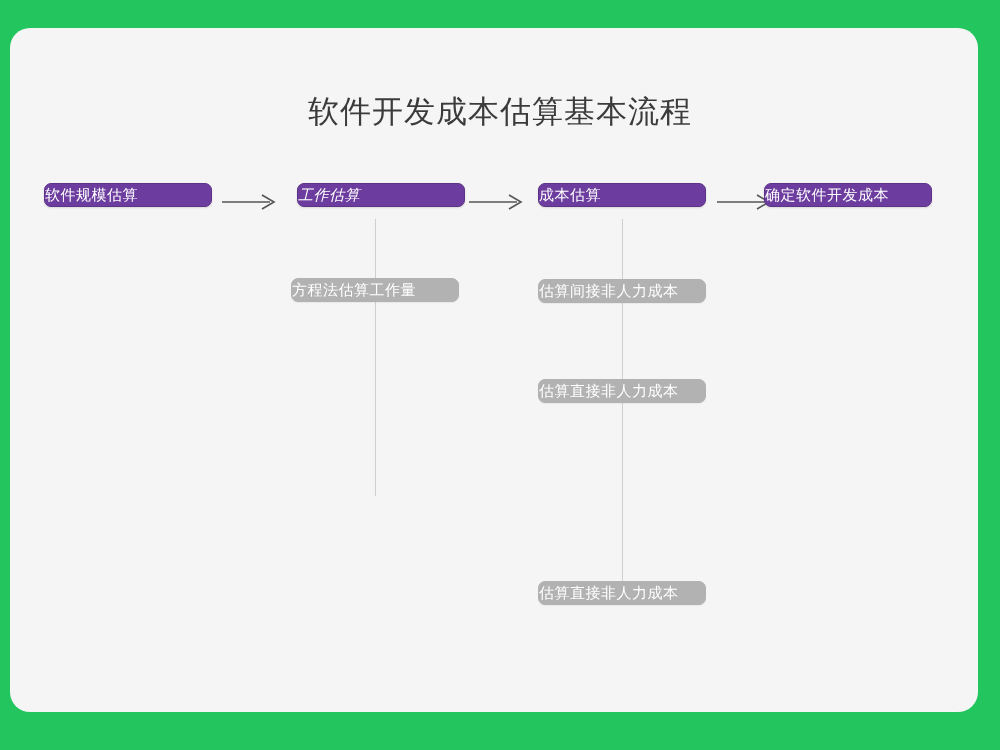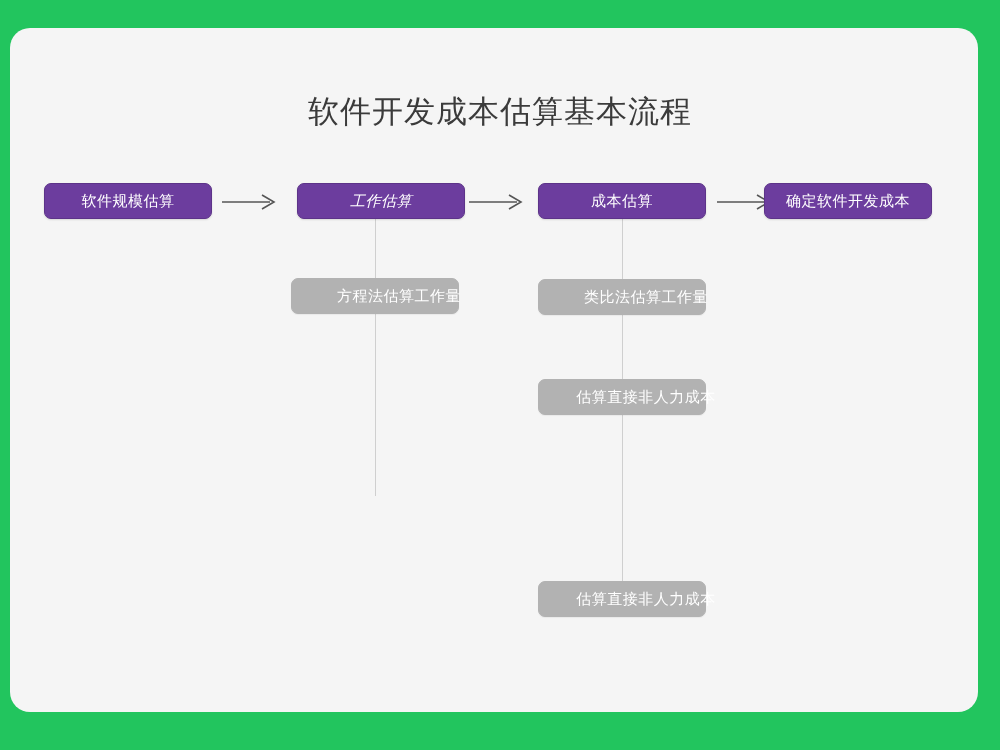--- a/index.html
+++ b/index.html
@@ -40,45 +40,44 @@
     line-height: 40px;
     color: #3b3b3b;
     letter-spacing: 1px;
     white-space: nowrap;
   }
 
   
   .node {
     position: absolute;
     width: 168px;
-    height: 36px;
+    height: 24px;
     box-sizing: border-box;
     border-radius: 7px;
     display: flex;
     align-items: center;
-    justify-content: center;
+    justify-content: flex-start;
     font-size: 15px;
     letter-spacing: 0.5px;
     color: #ffffff;
     white-space: nowrap;
     user-select: none;
   }
 
   .node.primary {
     background: #6c3d9e;
     border: 1px solid #5d3389;
     box-shadow: 0 1px 2px rgba(0,0,0,0.12);
   }
 
   .node.secondary {
     background: #b2b2b2;
     border: 1px solid #b2b2b2;
     color: #ffffff;
     box-shadow: 0 1px 1px rgba(0,0,0,0.05);
-    padding-left: 48px;
   }
 
   
   .vline {
     position: absolute;
     width: 1px;
     background: #cfcfcf;
   }
 
   .arrow {
@@ -123,21 +122,21 @@
   </div>
   <div class="node primary" style="left:764px; top:183px;">
     <span>确定软件开发成本</span>
   </div>
 
   <div class="node secondary" style="left:291px; top:278px;">
     <span>方程法估算工作量</span>
   </div>
 
   <div class="node secondary" style="left:538px; top:279px;">
-    <span>类比法估算工作量</span>
+    <span>估算间接非人力成本</span>
   </div>
   <div class="node secondary" style="left:538px; top:379px;">
     <span>估算直接非人力成本</span>
   </div>
   <div class="node secondary" style="left:538px; top:581px;">
     <span>估算直接非人力成本</span>
   </div>
 
 </div>
 

